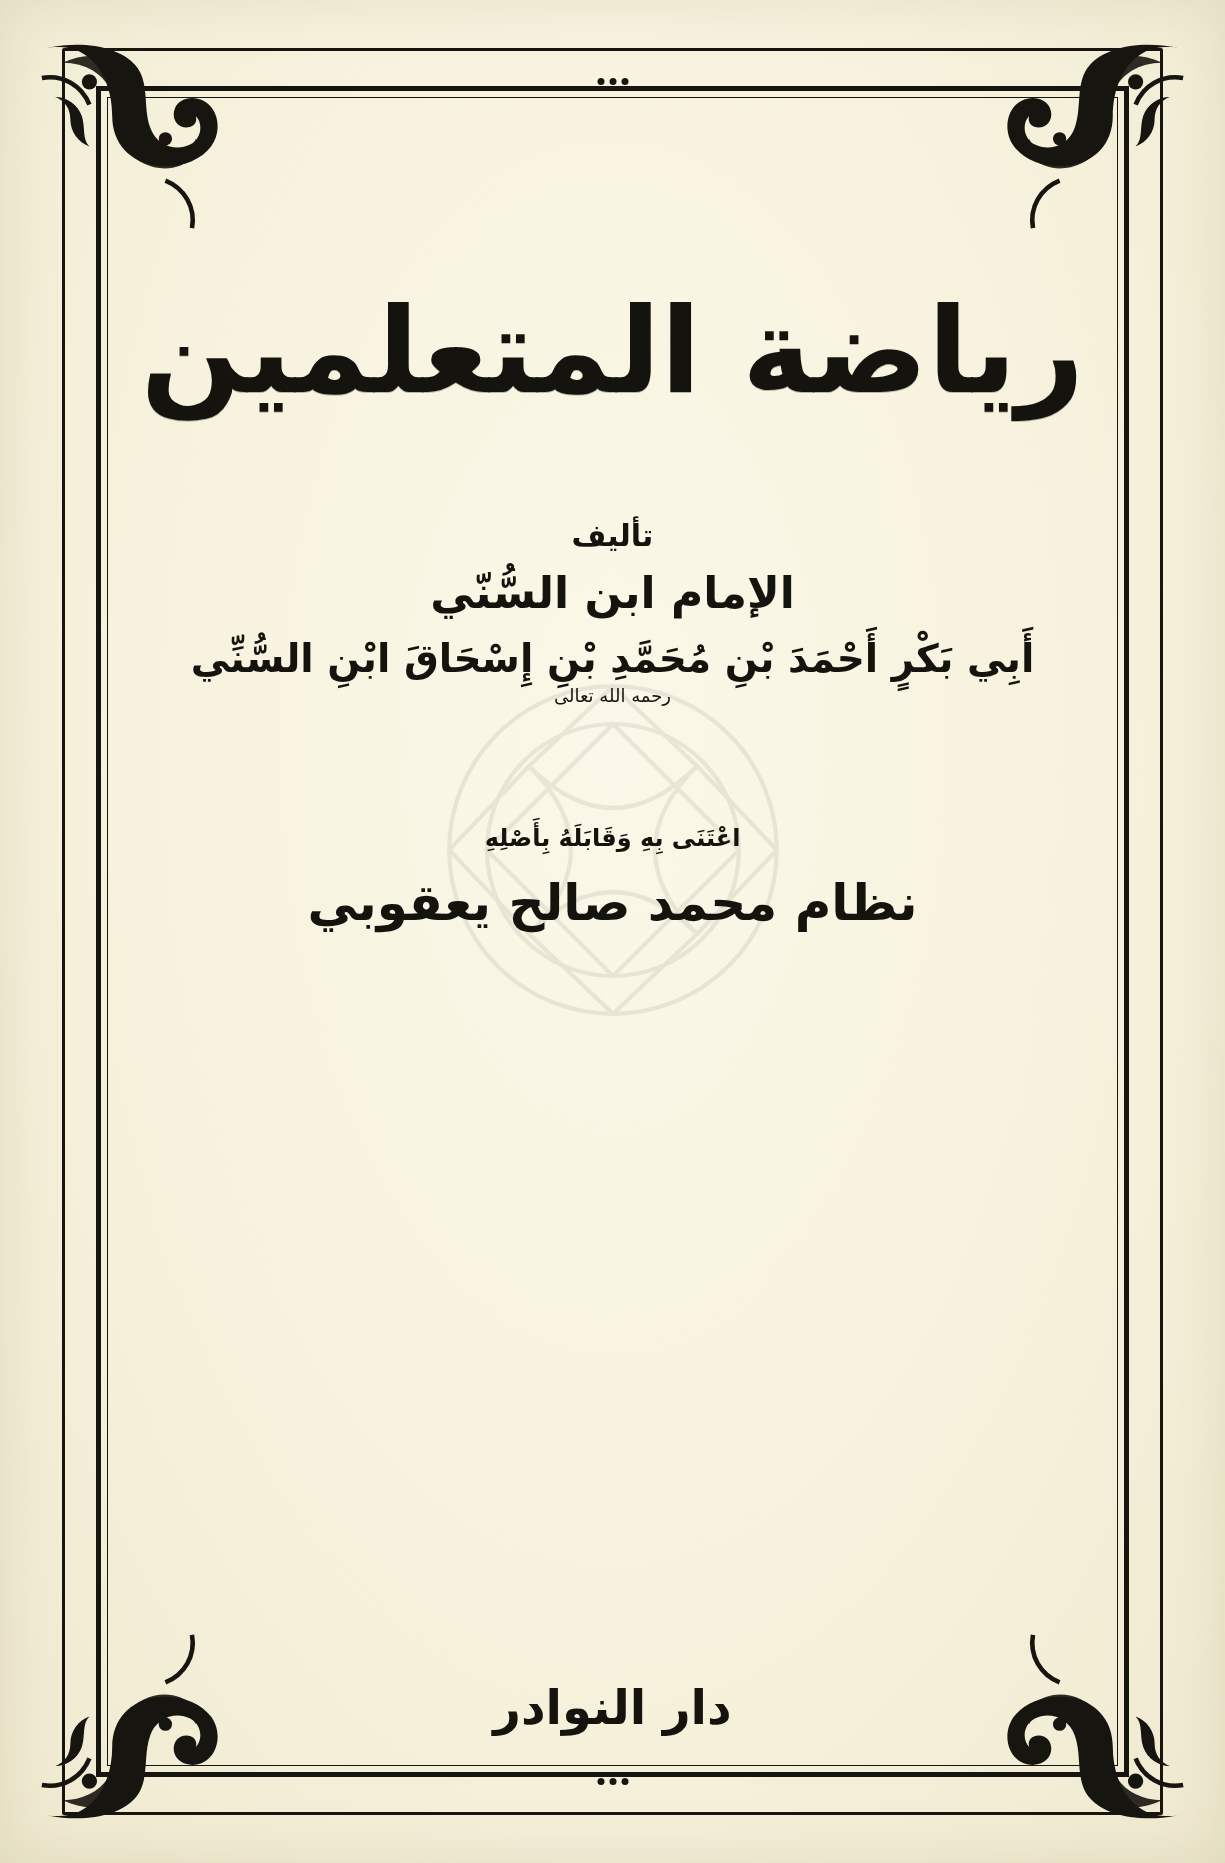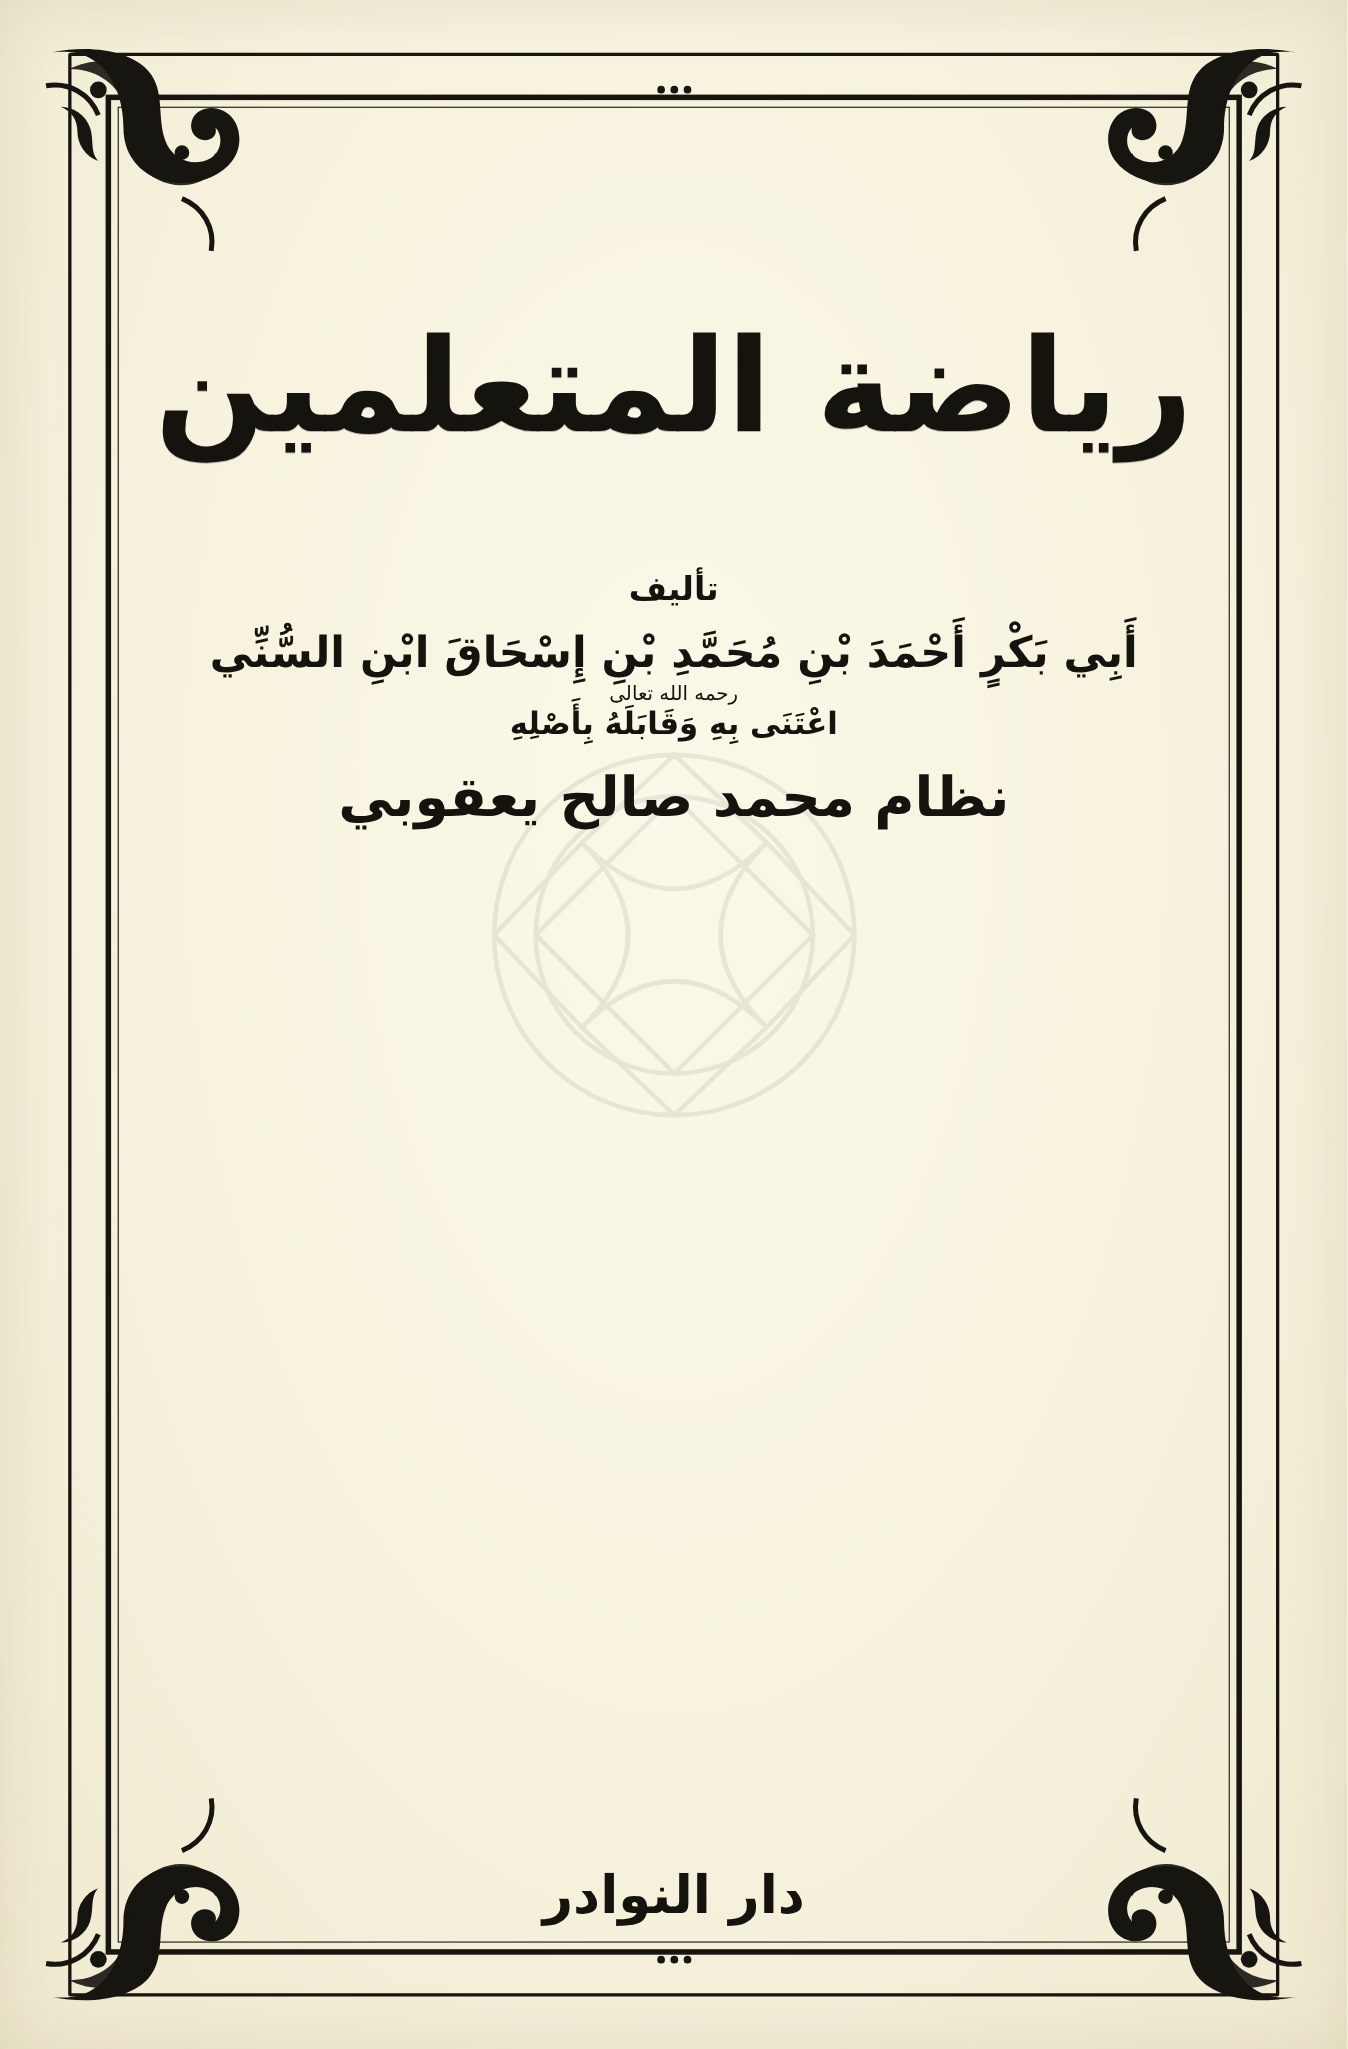--- a/index.html
+++ b/index.html
@@ -156,36 +156,37 @@
     white-space: nowrap;
   }
   .author-blessing {
     margin-top: 4px;
     font-size: 18px;
     font-weight: 500;
     direction: rtl;
   }
 
   .editor-label {
-    font-size: 28px;
+    margin-top: 118px;
+    font-size: 24px;
     font-weight: 600;
     direction: rtl;
   }
   .editor-name {
     margin-top: 22px;
     font-size: 50px;
     font-weight: 700;
     direction: rtl;
     white-space: nowrap;
   }
 
   .publisher {
     position: absolute;
     left: 0; right: 0;
-    bottom: 12px;
+    bottom: 28px;
     font-size: 48px;
     font-weight: 700;
     direction: rtl;
     letter-spacing: -1px;
   }
 </style>
 </head>
 <body>
 
 <div class="page">
@@ -276,20 +277,21 @@
         <path d="M20 99 C18 88 24 78 34 74"></path>
       </g>
     </svg>
   </div>
 
   <div class="content">
     <div class="main-title">رياضة المتعلمين</div>
 
     <div class="by-label">تأليف</div>
 
+    <div class="author-primary">الإمام ابن السُّنّي</div>
 
     <div class="author-full">أَبِي بَكْرٍ أَحْمَدَ بْنِ مُحَمَّدِ بْنِ إِسْحَاقَ ابْنِ السُّنِّي</div>
 
 
     <div class="author-blessing">رحمه الله تعالى</div>
 
     <div class="editor-label">اعْتَنَى بِهِ وَقَابَلَهُ بِأَصْلِهِ</div>
 
     <div class="editor-name">نظام محمد صالح يعقوبي</div>
 

